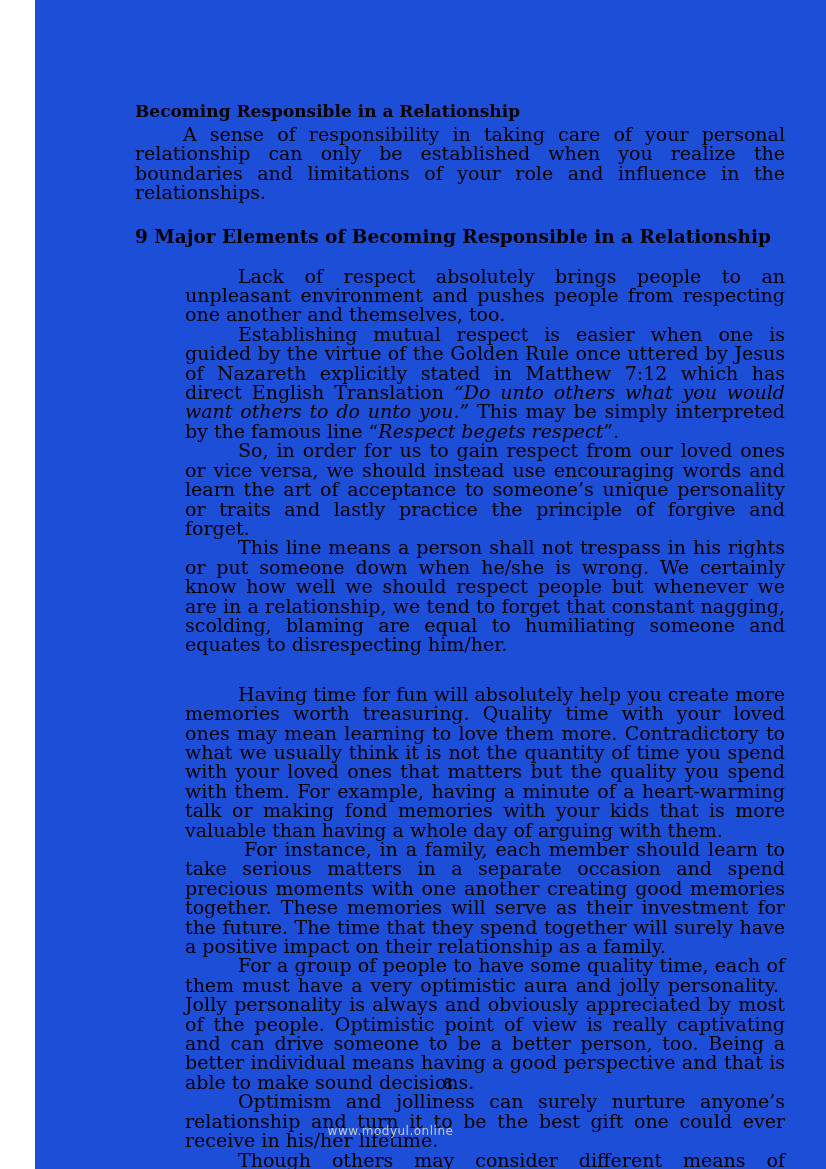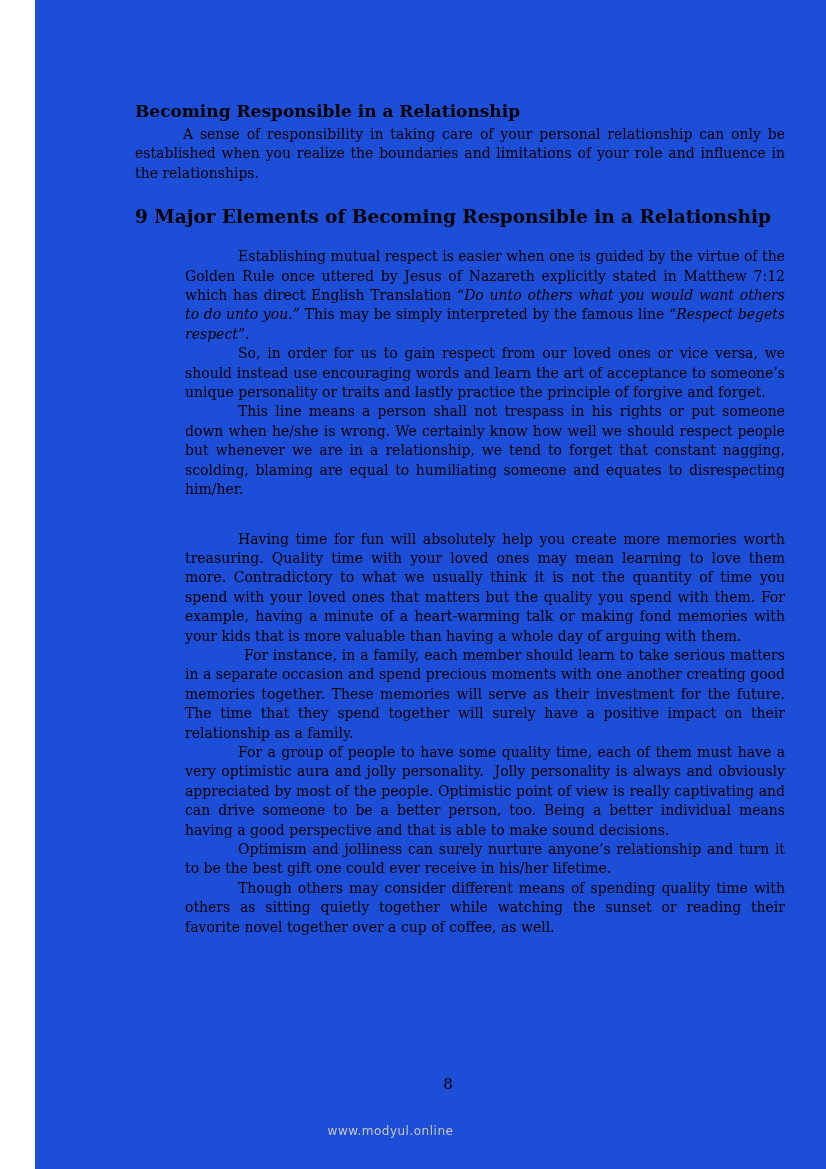--- a/index.html
+++ b/index.html
@@ -29,21 +29,21 @@
     font-weight: bold;
     margin: 0 0 3px 0;
   }
   h2.main-heading {
     font-size: 18.5px;
     line-height: 23px;
     font-weight: bold;
     margin: 22px 0 0 0;
   }
   p.body {
-    font-size: 14px;
+    font-size: 19px;
     line-height: 19.4px;
     text-align: justify;
     margin: 0;
   }
   p.intro {
     text-indent: 48px;
   }
   .sub {
     margin-left: 50px;
   }
@@ -91,20 +91,21 @@
 <div class="page">
   <div class="content">
 
     <h1 class="doc-heading">Becoming Responsible in a Relationship</h1>
 
     <p class="body intro">A sense of responsibility in taking care of your personal relationship can only be established when you realize the boundaries and limitations of your role and influence in the relationships.</p>
 
     <h2 class="main-heading">9 Major Elements of Becoming Responsible in a Relationship</h2>
 
     <section class="sub sub-1">
+      <p class="body">Lack of respect absolutely brings people to an unpleasant environment and pushes people from respecting one another and themselves, too.</p>
       <p class="body"><span>Establishing mutual respect is easier when one is guided by the virtue of the Golden Rule once uttered by Jesus of Nazareth explicitly stated in Matthew 7:12 which has direct English Translation </span><em>“Do unto others what you would want others to do unto you.” </em><span>This may be simply interpreted by the famous line “</span><em>Respect begets respect</em><span>”.</span></p>
       <p class="body">So, in order for us to gain respect from our loved ones or vice versa, we should instead use encouraging words and learn the art of acceptance to someone’s unique personality or traits and lastly practice the principle of forgive and forget.</p>
       <p class="body">This line means a person shall not trespass in his rights or put someone down when he/she is wrong. We certainly know how well we should respect people but whenever we are in a relationship, we tend to forget that constant nagging, scolding, blaming are equal to humiliating someone and equates to disrespecting him/her.</p>
     </section>
 
     <section class="sub sub-2">
       <p class="body">Having time for fun will absolutely help you create more memories worth treasuring. Quality time with your loved ones may mean learning to love them more. Contradictory to what we usually think it is not the quantity of time you spend with your loved ones that matters but the quality you spend with them. For example, having a minute of a heart-warming talk or making fond memories with your kids that is more valuable than having a whole day of arguing with them.</p>
       <p class="body indent-lg">For instance, in a family, each member should learn to take serious matters in a separate occasion and spend precious moments with one another creating good memories together. These memories will serve as their investment for the future. The time that they spend together will surely have a positive impact on their relationship as a family.</p>
       <p class="body">For a group of people to have some quality time, each of them must have a very optimistic aura and jolly personality.&nbsp; Jolly personality is always and obviously appreciated by most of the people. Optimistic point of view is really captivating and can drive someone to be a better person, too. Being a better individual means having a good perspective and that is able to make sound decisions.</p>
       <p class="body">Optimism and jolliness can surely nurture anyone’s relationship and turn it to be the best gift one could ever receive in his/her lifetime.</p>

